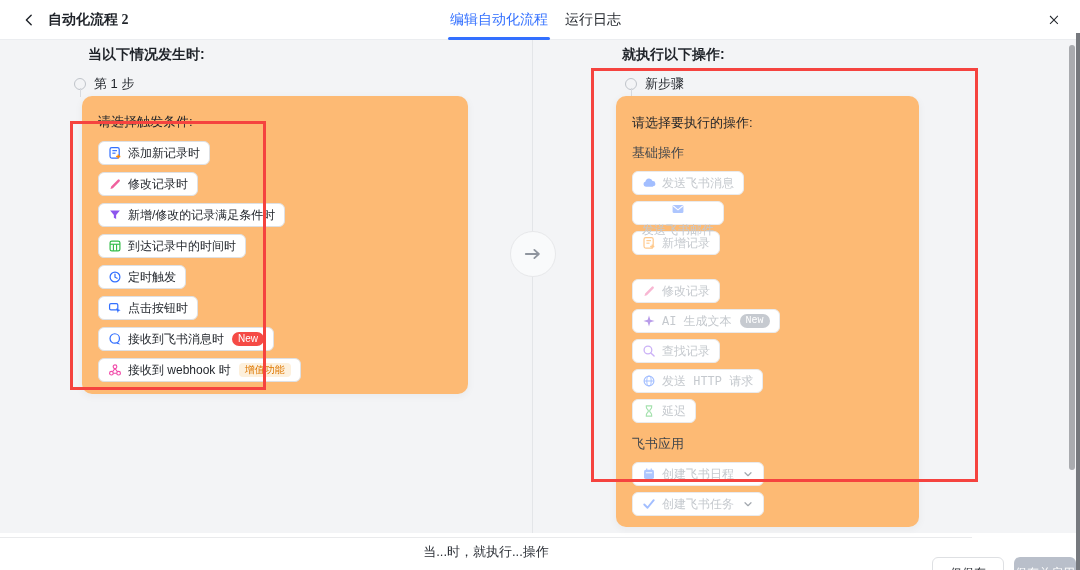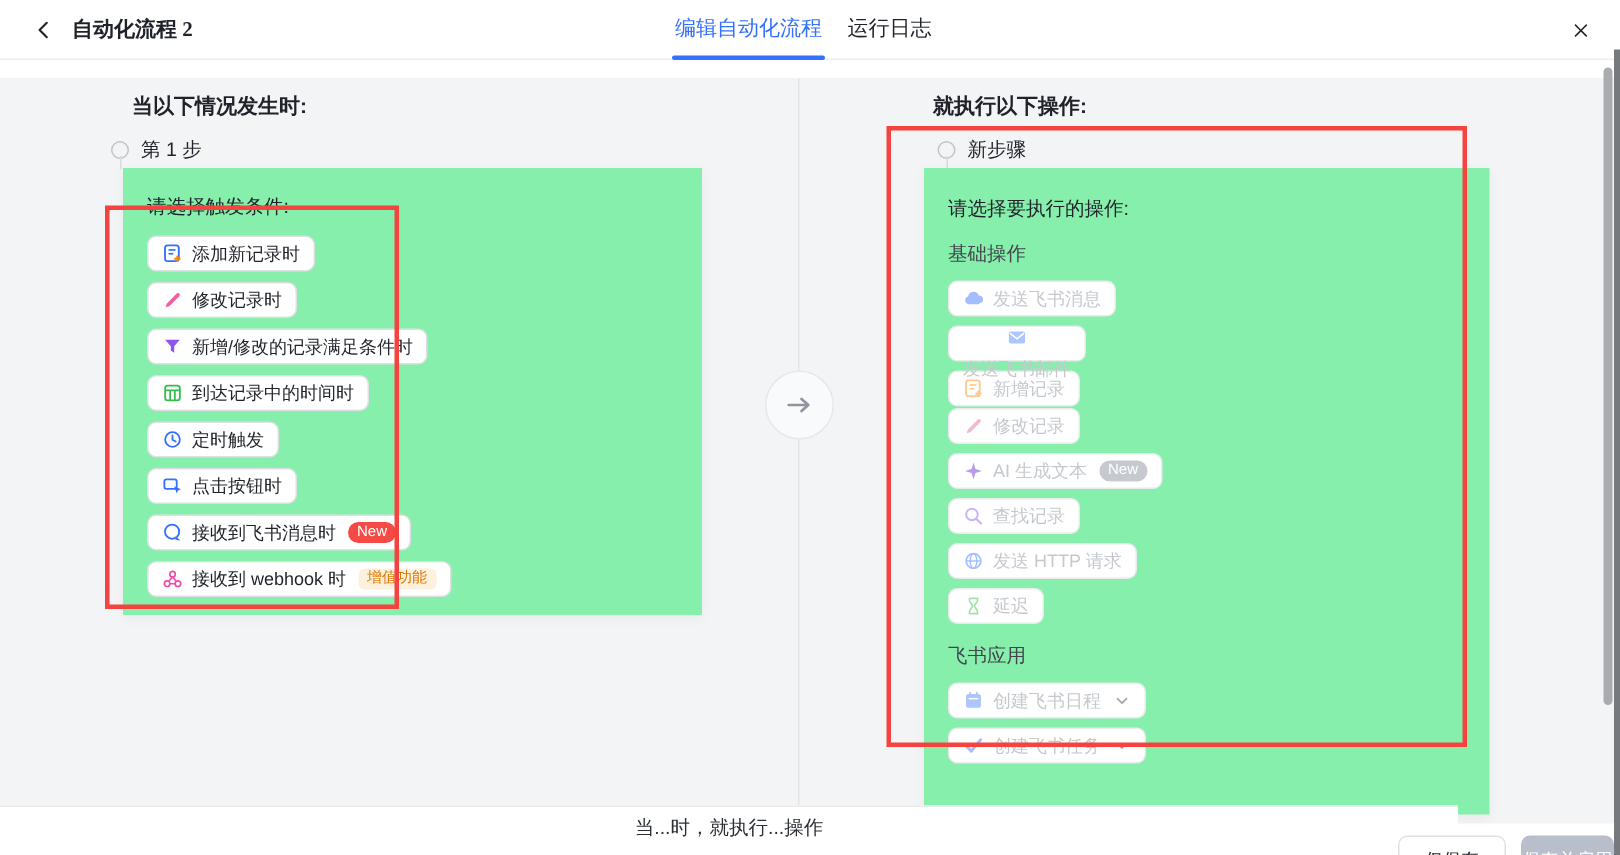--- a/index.html
+++ b/index.html
@@ -14,39 +14,39 @@
   #page-title { position:absolute; left:48px; top:11px; font-size:14px; font-weight:600; }
   .tab { position:absolute; top:0; height:40px; line-height:40px; font-size:14px; cursor:pointer; }
   #tab-edit { left:450px; color:#3370ff; }
   #tab-edit .underline { position:absolute; left:-2px; right:-2px; bottom:0; height:3px;
     background:#3370ff; border-radius:2px; }
   #tab-log { left:565px; color:#1f2329; }
   #close-btn { position:absolute; left:1040px; top:6px; width:28px; height:28px; font-size:21px;
     line-height:28px; text-align:center; color:#1f2329; cursor:pointer; }
 
   
-  #content { position:absolute; left:0; top:52px; width:1080px; height:497px; background:#f3f4f6;padding-left:20px; }
+  #content { position:absolute; left:0; top:36px; width:1080px; height:497px; background:#f3f4f6;padding-left:20px; }
   #col-divider { position:absolute; left:532px; top:0; width:1px; height:497px; background:#e3e5e8; }
 
   .col-heading { position:absolute; top:10px; font-size:14px; font-weight:600; }
   .step-row { position:absolute; display:flex; align-items:center; gap:8px; }
   .radio { width:12px; height:12px; border-radius:50%; border:1px solid #c0c4ca; background:transparent; }
   .step-label { font-size:13px; }
   .v-conn { position:absolute; width:1px; background:#d7dadf; }
 
-  .card { position:absolute; background:#86efac; border-radius:0;
+  .card { position:absolute; background:#fdba74; border-radius:10px;
     box-shadow:0 2px 8px rgba(31,35,41,.05); }
   .card-title { font-size:13px; color:#1f2329; }
 
   .chip { display:flex; align-items:center; gap:6px; height:24px; padding:0 9px; width:max-content;
     background:#fff; border:1px solid #dee0e3; border-radius:6px; font-size:12px; cursor:pointer;
     margin-bottom:7px; }
   .chip .ic { width:14px; height:14px; display:inline-flex; }
   .chip .ic svg { width:14px; height:14px; }
-  .chip.disabled { color:#c5c9ce; border-color:#e9eaec; cursor:default; }
+  .chip.disabled { color:#c5c9ce; border-color:#e9eaec; cursor:default;font-family:Liberation Mono, monospace; }
   .chip.disabled .ic svg { opacity:.45; }
   .chip .chev { display:inline-flex; margin-left:2px; }
 
   .badge { font-size:10px; line-height:14px; padding:0 6px; border-radius:8px; margin-left:2px; }
   .badge.red { background:#f54a45; color:#fff; }
   .badge.gray { background:#c6cad0; color:#fff; }
   .badge.orange { background:#fdf0dc; color:#de7802; border-radius:4px; }
 
   .section-label { font-size:13px; color:#41464c; }
 
@@ -197,21 +197,21 @@
     </svg>
   </div>
 
   <div class="col-heading" style="left:622px;">就执行以下操作:</div>
   <div class="step-row" style="left:625px; top:39px;">
     <span class="radio"></span>
     <span class="step-label">新步骤</span>
   </div>
   <div class="v-conn" style="left:631px; top:52px; height:9px;"></div>
 
-  <div class="card" style="left:616px; top:60px; width:377px; height:431px; overflow:hidden;">
+  <div class="card" style="left:616px; top:60px; width:303px; height:431px; overflow:hidden;">
     <div style="padding:18px 16px 0 16px;">
       <div class="card-title">请选择要执行的操作:</div>
       <div id="action-sections">
           <div class="section-label" style="margin: 12px 0px 9px;">基础操作</div>
           <div class="chip disabled" style="margin-bottom: 6px;">
             <span class="ic">
               <svg viewBox="0 0 16 16">
                 <path d="M4.4 12.3 a3 3 0 0 1 -.4 -5.9 a4.1 4.1 0 0 1 8 -.6 a2.9 2.9 0 0 1 .6 5.9 c0 .4-.3.6-.7.6 Z" fill="#3370ff"></path>
               </svg>
             </span>
@@ -219,21 +219,21 @@
           </div>
           <div class="chip disabled" style="margin-bottom: 6px; flex-direction: column;">
             <span class="ic">
               <svg viewBox="0 0 16 16">
                 <rect x="1.8" y="3.4" width="12.4" height="9.2" rx="1.6" fill="#4e83fd"></rect>
                 <path d="M2.6 4.6 L8 9 L13.4 4.6" fill="none" stroke="#fff" stroke-width="1.2"></path>
               </svg>
             </span>
             <span>发送飞书邮件</span>
           </div>
-          <div class="chip disabled" style="margin-bottom: 1px;">
+          <div class="chip disabled" style="margin-bottom: 24px;">
             <span class="ic">
               <svg viewBox="0 0 16 16">
                 <rect x="2.3" y="1.8" width="10.5" height="12" rx="2" fill="none" stroke="#ff8800" stroke-width="1.4"></rect>
                 <line x1="5" y1="5.3" x2="10.3" y2="5.3" stroke="#ff8800" stroke-width="1.3"></line>
                 <line x1="5" y1="8.2" x2="8.6" y2="8.2" stroke="#ff8800" stroke-width="1.3"></line>
                 <line x1="11.7" y1="9.6" x2="11.7" y2="14.4" stroke="#ff8800" stroke-width="1.6"></line>
                 <line x1="9.3" y1="12" x2="14.1" y2="12" stroke="#ff8800" stroke-width="1.6"></line>
               </svg>
             </span>
             <span>新增记录</span>

